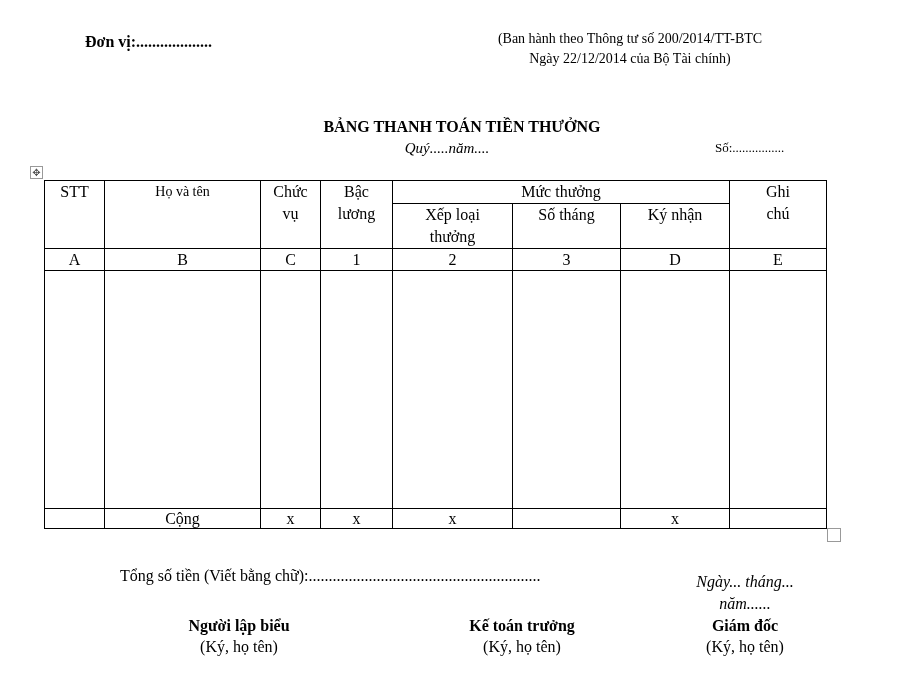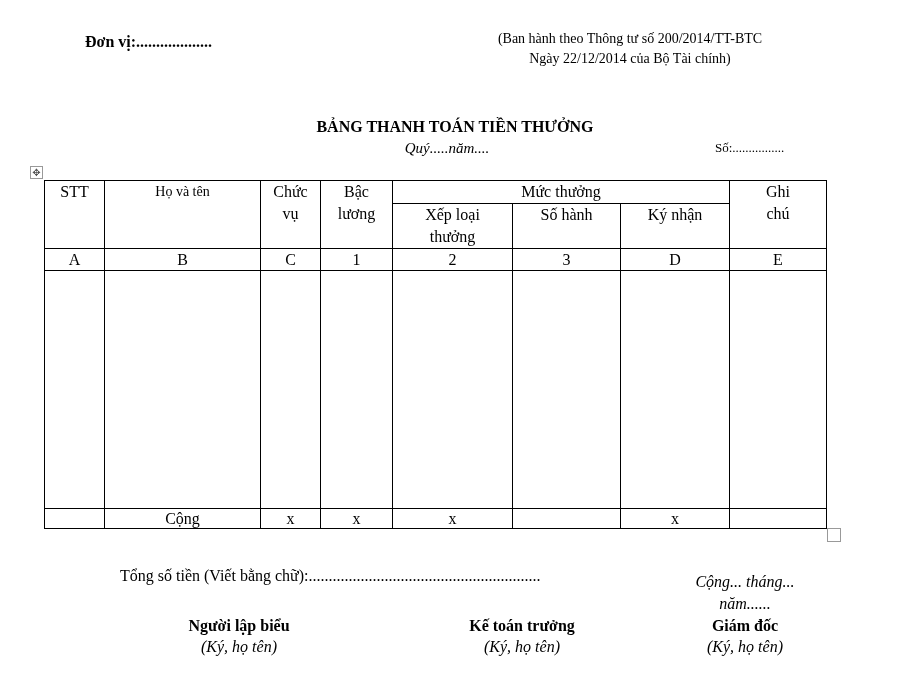--- a/index.html
+++ b/index.html
@@ -5,41 +5,41 @@
   html, body { margin: 0; padding: 0; background: #ffffff; }
   body { width: 913px; height: 692px; position: relative; overflow: hidden;
          font-family: "Liberation Serif", "DejaVu Serif", serif; color: #000; }
   .abs { position: absolute; white-space: nowrap; }
   .b { font-weight: normal; margin-top: 34px; }
 
   #unit { left: 53px; top: 31px; font-size: 16px; font-weight: bold; line-height: 22px; margin-left: 32px; }
   #form-header { left: 460px; top: 29px; width: 340px; text-align: center; font-size: 14px; line-height: 20px; }
   #form-header .code { font-weight: bold; font-size: 15px; }
 
-  #title { left: 255px; top: 118px; width: 400px; text-align: center; font-size: 16px; font-weight: bold; }
+  #title { left: 262px; top: 118px; width: 400px; text-align: center; font-size: 16px; font-weight: bold; }
   #period { left: 362px; top: 140px; width: 170px; text-align: center; font-size: 15px; font-style: italic; }
   #docno { left: 715px; top: 140px; font-size: 13px; }
 
   #move-handle { left: 30px; top: 166px; width: 11px; height: 11px; border: 1px solid #999;
                  font-size: 10px; line-height: 11px; text-align: center; color: #555; background: #fff; }
   #resize-handle { left: 827px; top: 528px; width: 12px; height: 12px; border: 1px solid #999; background: #fff; }
 
   table#pay-table { position: absolute; left: 44px; top: 180px; border-collapse: collapse; table-layout: fixed; font-size: 16px; padding-left: 27px; }
   #pay-table td { border: 1px solid #000; padding: 0; text-align: center; vertical-align: top; line-height: 22px; }
   #pay-table .small { font-size: 14px; }
   #pay-table tr.letters td { vertical-align: middle; height: 21px; line-height: 20px; }
   #pay-table tr.body td { height: 237px; }
   #pay-table tr.total td { height: 19px; line-height: 19px; vertical-align: middle; }
 
   #amount-words { left: 120px; top: 567px; font-size: 16px; }
   #date-line { left: 670px; top: 571px; width: 150px; text-align: center; font-size: 16px; font-style: italic; line-height: 22px; white-space: normal; }
 
   .sig { position: absolute; width: 200px; text-align: center; font-size: 16px; line-height: 21px; }
   .sig .role { font-weight: bold; }
-  .sig .hint { font-style: italic; }
+  .sig .hint { }
   #sig-preparer { left: 139px; top: 615px; }
   #sig-accountant { left: 422px; top: 615px; }
   #sig-director { left: 645px; top: 615px; }
 </style>
 </head>
 <body>
 
 <div id="unit" class="abs">
   <div>Đơn vị:...................</div>
 </div>
@@ -82,21 +82,21 @@
     <td rowspan="2">
           <div>Ghi</div>
           <div>chú</div>
         </td>
   </tr>
   <tr style="height:43px">
     <td>
           <div>Xếp loại</div>
           <div>thưởng</div>
         </td>
-    <td><span>Số hành</span></td>
+    <td><span>Số tháng</span></td>
     <td><span>Ký nhận</span></td>
   </tr>
   <tr class="letters">
     <td>A</td>
     <td>B</td>
     <td>C</td>
     <td>1</td>
     <td>2</td>
     <td>3</td>
     <td>D</td>
@@ -121,21 +121,21 @@
     <td></td>
     <td>x</td>
     <td></td>
   </tr>
 </tbody>
   </table>
 
 <div id="resize-handle" class="abs"></div>
 
 <div id="amount-words" class="abs">Tổng số tiền (Viết bằng chữ):..........................................................</div>
-<div id="date-line" class="abs">Cộng... tháng... năm......</div>
+<div id="date-line" class="abs">Ngày... tháng... năm......</div>
 
 <div id="sig-preparer" class="sig">
   <div class="role">Người lập biểu</div>
   <div class="hint">(Ký, họ tên)</div>
 </div>
 <div id="sig-accountant" class="sig">
   <div class="role">Kế toán trưởng</div>
   <div class="hint">(Ký, họ tên)</div>
 </div>
 <div id="sig-director" class="sig">

